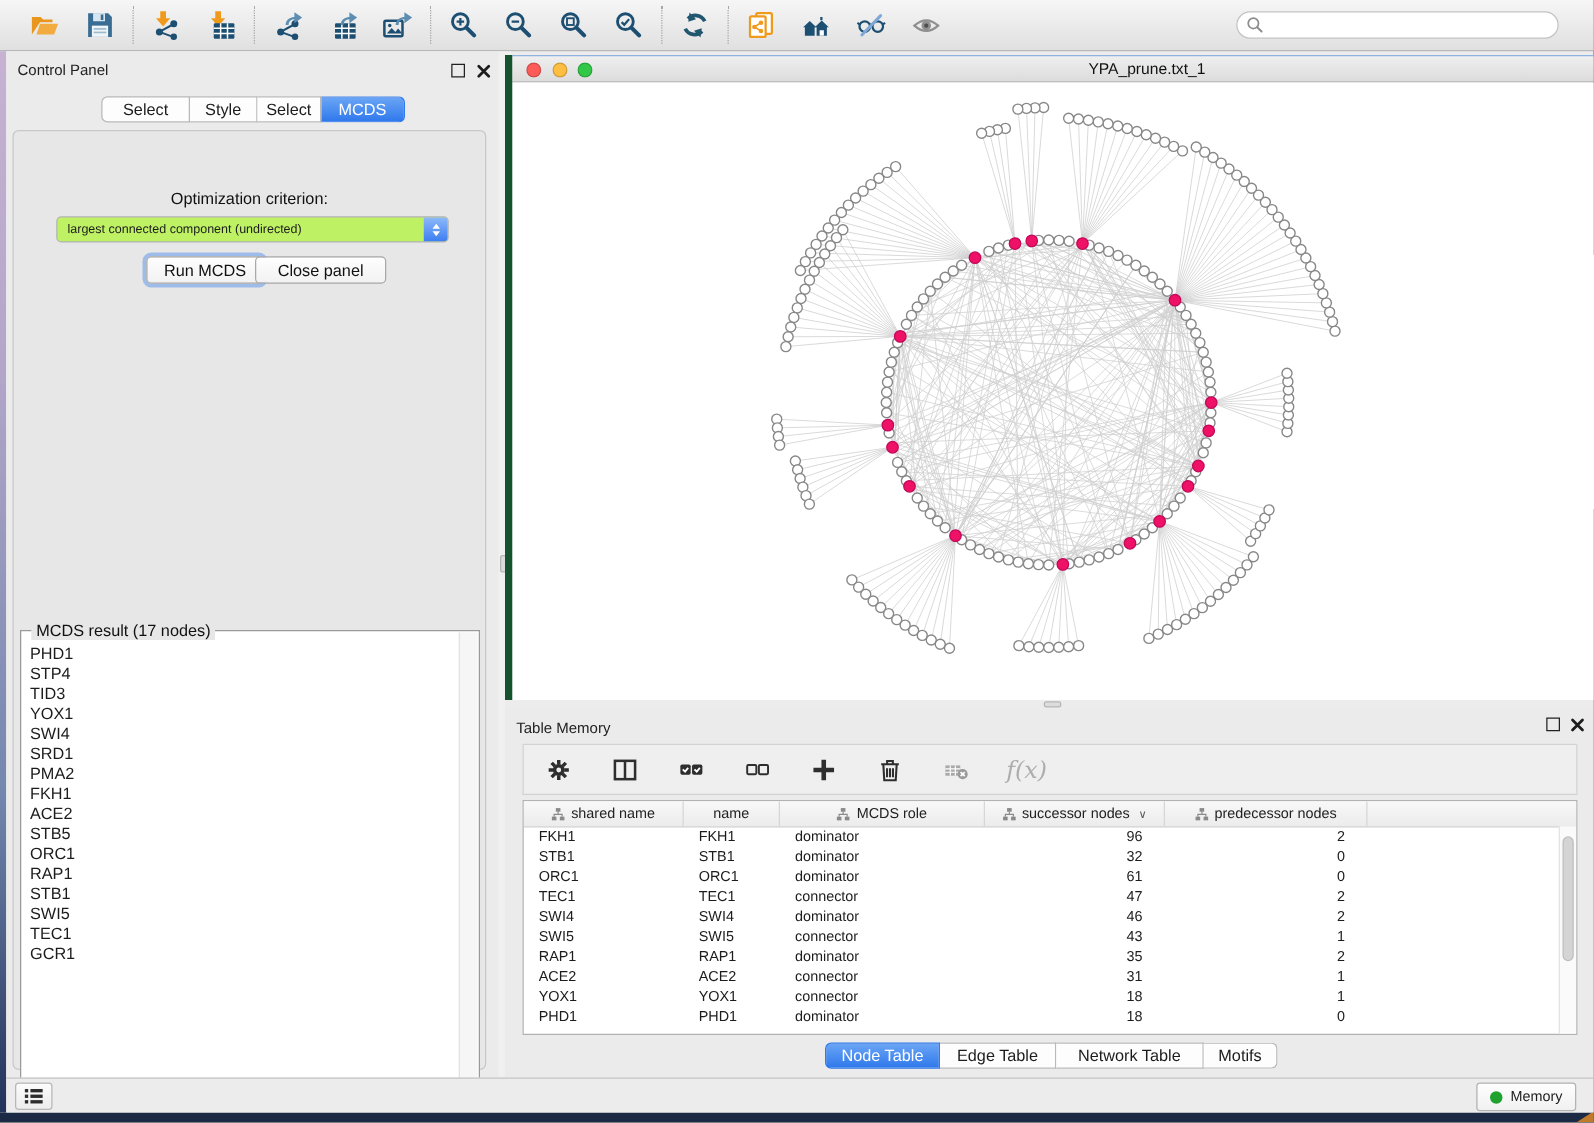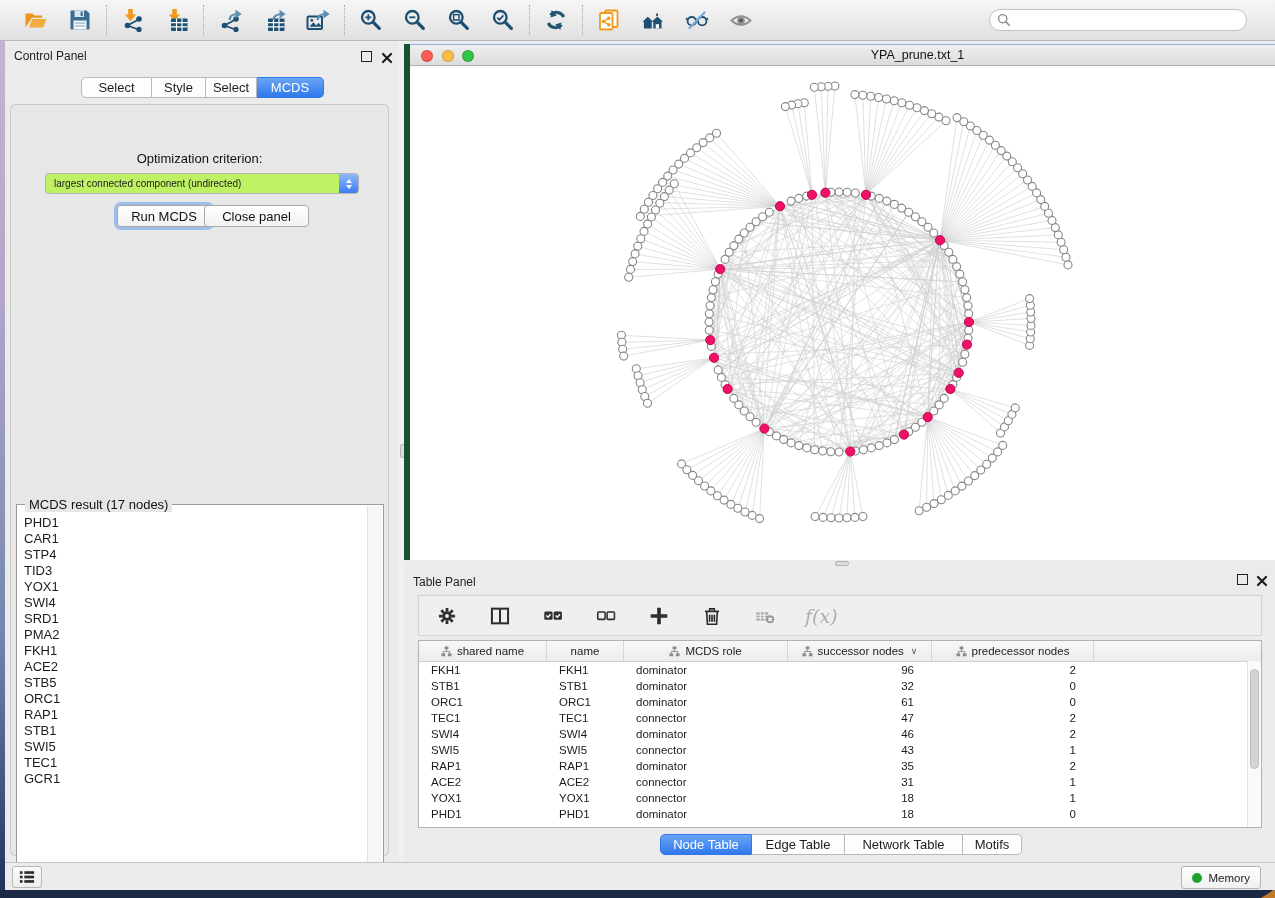--- a/index.html
+++ b/index.html
@@ -307,21 +307,20 @@
             <span class="dd-up"></span>
             <span class="dd-dn"></span>
           </span>
       </div>
       <div class="btn run-btn focus">Run MCDS</div>
       <div class="btn closep-btn">Close panel</div>
       <div class="groupbox">
         <span class="gb-legend">MCDS result (17 nodes)</span>
         <div class="gb-list" id="mcds-list">
             <div>PHD1</div>
-            <div>CAR1</div>
             <div>STP4</div>
             <div>TID3</div>
             <div>YOX1</div>
             <div>SWI4</div>
             <div>SRD1</div>
             <div>PMA2</div>
             <div>FKH1</div>
             <div>ACE2</div>
             <div>STB5</div>
             <div>ORC1</div>
@@ -1017,21 +1016,21 @@
           </g>
         </svg>
     </div>
   </div>
 
   <div class="hsplit">
     <div class="hsplit-handle"></div>
   </div>
 
   <div class="tp">
-    <span class="panel-title">Table Panel</span>
+    <span class="panel-title">Table Memory</span>
     <span class="win-float" style="left:833px;top:7px;position:absolute;"></span>
     <span class="win-close" style="left:852px;top:6px;position:absolute;">
       <svg viewBox="0 0 12 12">
           <path d="M2 2l8 8M10 2l-8 8" stroke="#1c1c1c" stroke-width="2.2" stroke-linecap="round"></path>
         </svg>
     </span>
     <div class="tp-toolbar" id="tp-toolbar">
         <span class="tb-btn">
           <svg viewBox="0 0 24 24">
             <g stroke="#2e2e2e" stroke-width="3">

